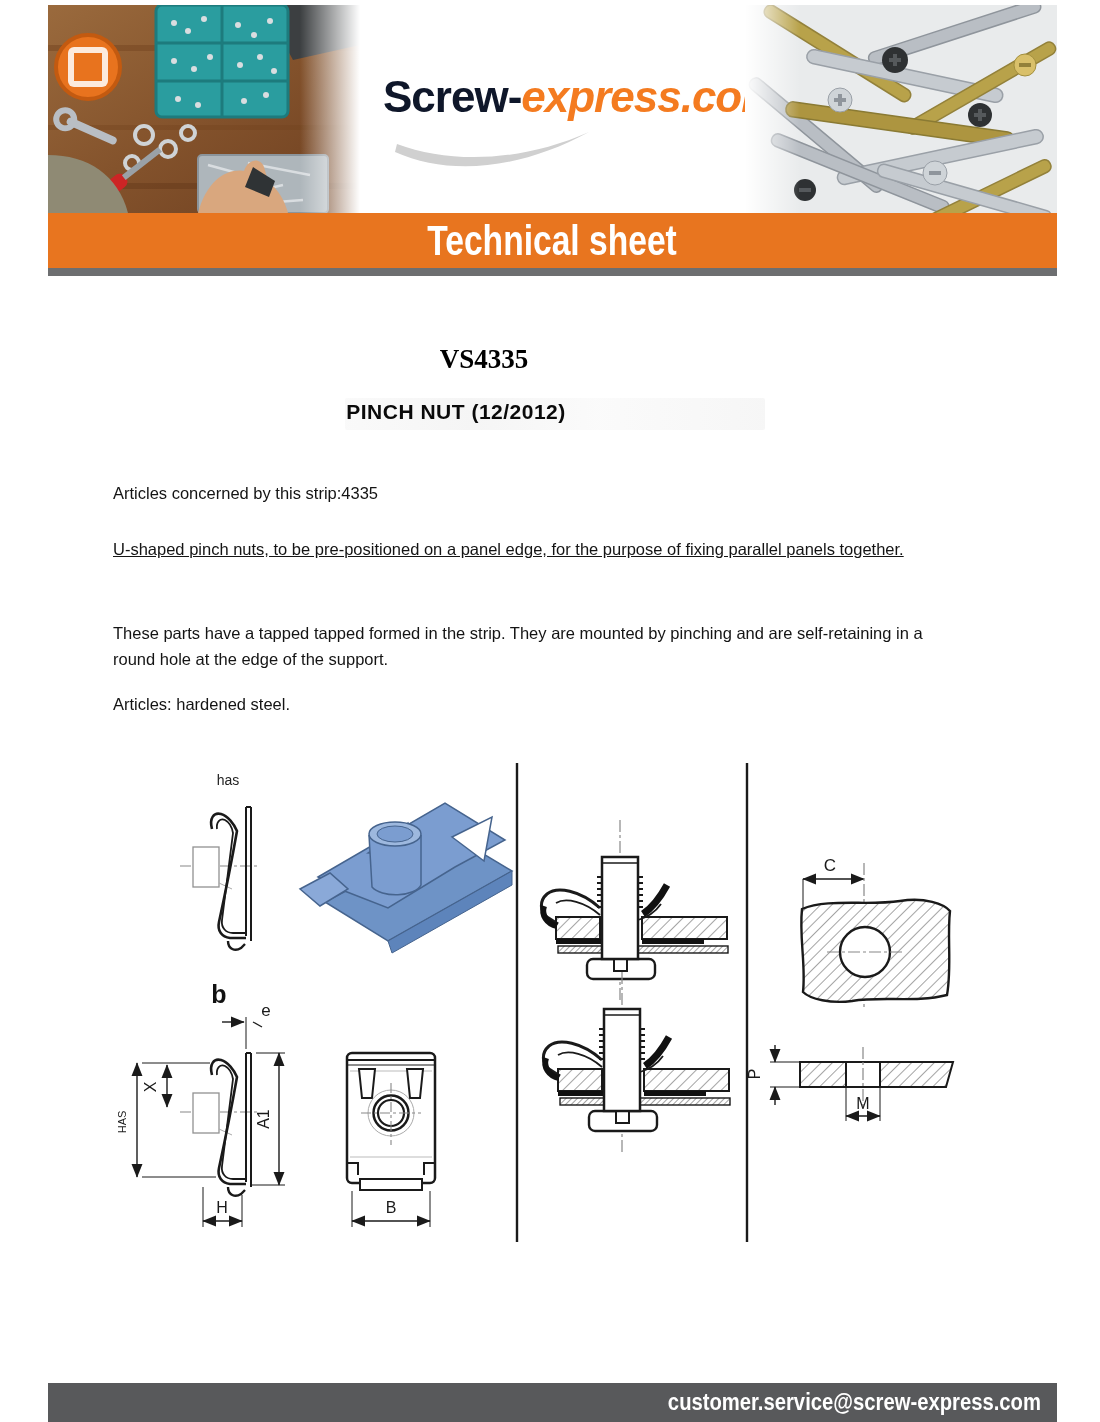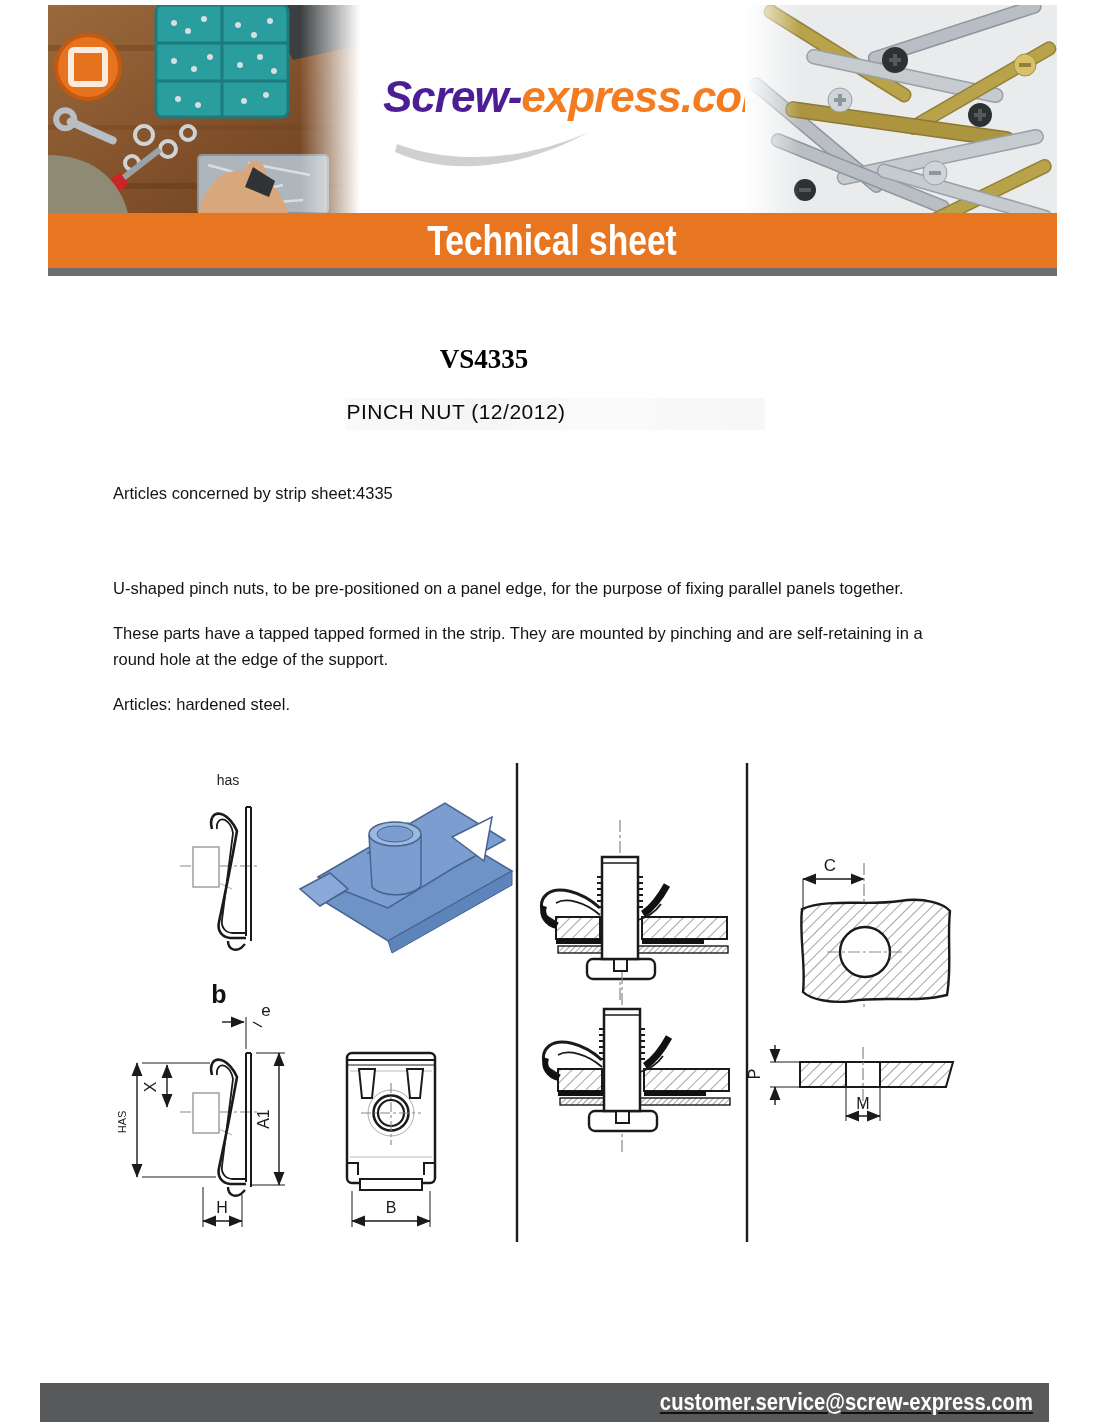--- a/index.html
+++ b/index.html
@@ -5,48 +5,48 @@
   html,body{margin:0;padding:0;background:#fff;}
   .page{position:relative;width:1100px;height:1422px;background:#fff;overflow:hidden;
         font-family:"Liberation Sans", sans-serif;color:#111;}
 
   
   .photo{position:absolute;top:5px;height:208px;width:312px;overflow:hidden;}
   .photo-left{left:48px;}
   .photo-right{left:745px;}
   .logo{position:absolute;left:383px;top:72px;width:350px;height:110px;}
   .logo-text{font-size:44px;font-weight:bold;letter-spacing:-1px;white-space:nowrap;}
-  .logo-part1{color:#4c1d95;font-style:italic;}
+  .logo-part1{color:#0f172a;}
   .logo-part2{color:#f47b20;font-style:italic;}
   .banner{position:absolute;left:48px;top:213px;width:1009px;height:55px;background:#e8751f;
           display:flex;align-items:center;justify-content:center;}
   .banner-text{color:#fff;font-weight:bold;font-size:42px;letter-spacing:0px;
                transform:scaleX(0.80);transform-origin:center;line-height:1;}
   .gray-strip{position:absolute;left:48px;top:268px;width:1009px;height:8px;background:#6d6e70;}
 
   
   .doc-title{position:absolute;left:0;top:344px;width:968px;text-align:center;
              font-family:"Liberation Serif", serif;font-weight:bold;font-size:27px;color:#000;}
   .subtitle-smudge{position:absolute;left:345px;top:398px;width:420px;height:32px;
                    background:linear-gradient(90deg,#f5f5f5 0%,#ededed 30%,#f7f7f7 60%,#efefef 100%);
                    opacity:.55;border-radius:2px;}
   .doc-subtitle{position:absolute;left:0;top:400px;width:912px;text-align:center;
-                font-size:21px;color:#0a0a0a;letter-spacing:.5px;}
+                font-size:21px;color:#0a0a0a;letter-spacing:.5px;font-weight:bold;}
   .para{position:absolute;left:113px;font-size:16.5px;line-height:1.55;color:#141414;}
   .p-articles{top:481px;width:900px;}
-  .p1{top:576px;width:800px;}
+  .p1{top:537px;width:800px;text-decoration:underline;}
   .p2{top:621px;width:825px;}
   .p3{top:692px;width:900px;}
 
   
   .drawings{position:absolute;left:60px;top:753px;width:1000px;height:492px;}
 
   
-  .footer-bar{position:absolute;left:40px;top:1383px;width:1009px;height:39px;background:#58595b;
-              display:flex;align-items:center;justify-content:flex-end;text-decoration:underline;}
+  .footer-bar{position:absolute;left:48px;top:1383px;width:1009px;height:39px;background:#58595b;
+              display:flex;align-items:center;justify-content:flex-end;}
   .footer-text{color:#fff;font-weight:bold;font-size:23px;margin-right:16px;
                transform:scaleX(0.88);transform-origin:right center;white-space:nowrap;}
 </style>
 </head>
 <body>
 
 <div class="page">
 
   <div class="photo photo-left">
     <svg width="312" height="208" viewBox="0 0 312 208">
@@ -201,21 +201,21 @@
 
   <div class="banner">
     <div class="banner-text">Technical sheet</div>
   </div>
   <div class="gray-strip"></div>
 
   <div class="doc-title">VS4335</div>
   <div class="subtitle-smudge"></div>
   <div class="doc-subtitle">PINCH NUT (12/2012)</div>
 
-  <div class="para p-articles">Articles concerned by strip sheet:4335</div>
+  <div class="para p-articles">Articles concerned by this strip:4335</div>
   <div class="para p1">U-shaped pinch nuts, to be pre-positioned on a panel edge, for the purpose of fixing parallel panels together.</div>
   <div class="para p2">These parts have a tapped tapped formed in the strip. They are mounted by pinching and are self-retaining in a round hole at the edge of the support.</div>
   <div class="para p3">Articles: hardened steel.</div>
 
   <div class="drawings">
   <svg width="1000" height="492" viewBox="60 748 1000 492">
     <defs>
       <pattern id="hatch" width="8" height="8" patternUnits="userSpaceOnUse" patternTransform="rotate(45)">
         <rect width="8" height="8" fill="#fff"></rect>
         <line x1="0" y1="0" x2="0" y2="8" stroke="#666" stroke-width="1.2"></line>

